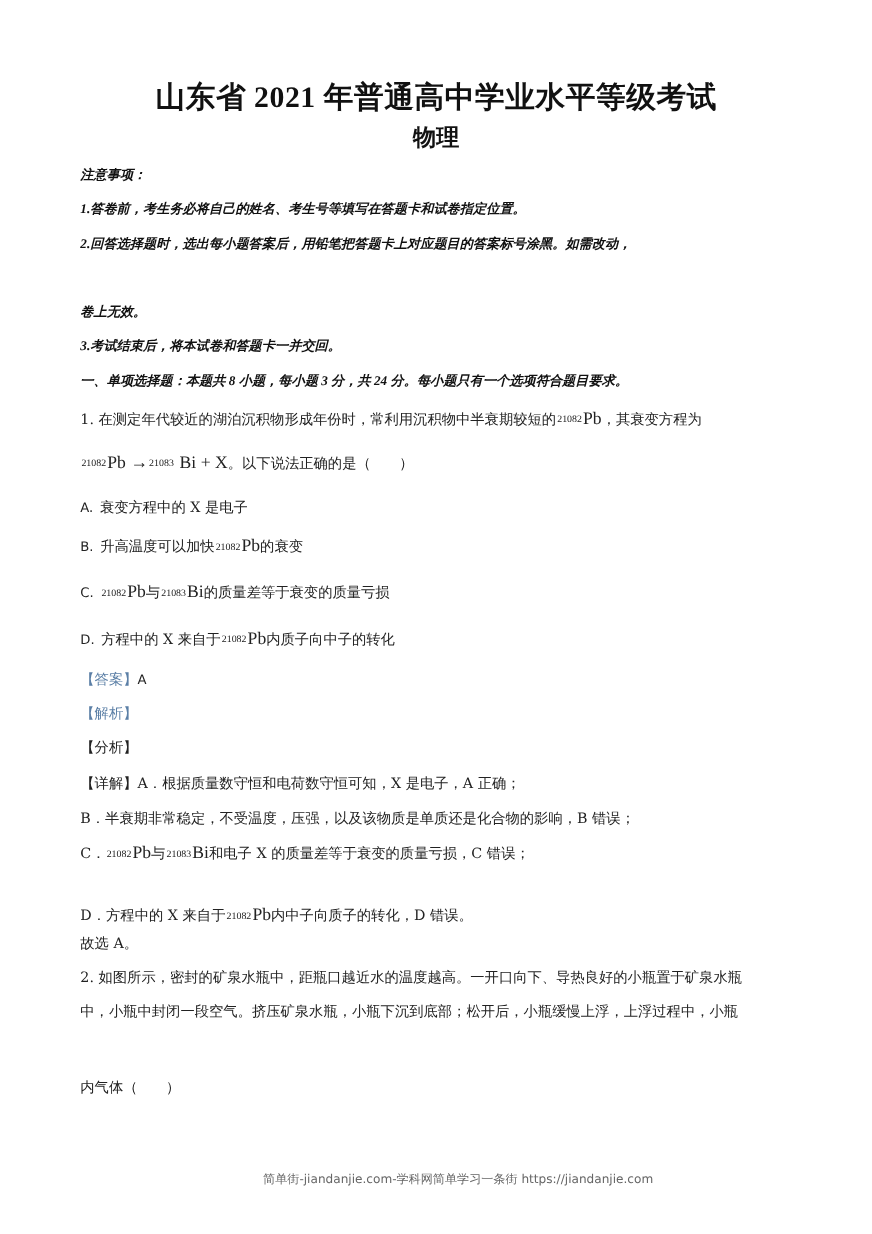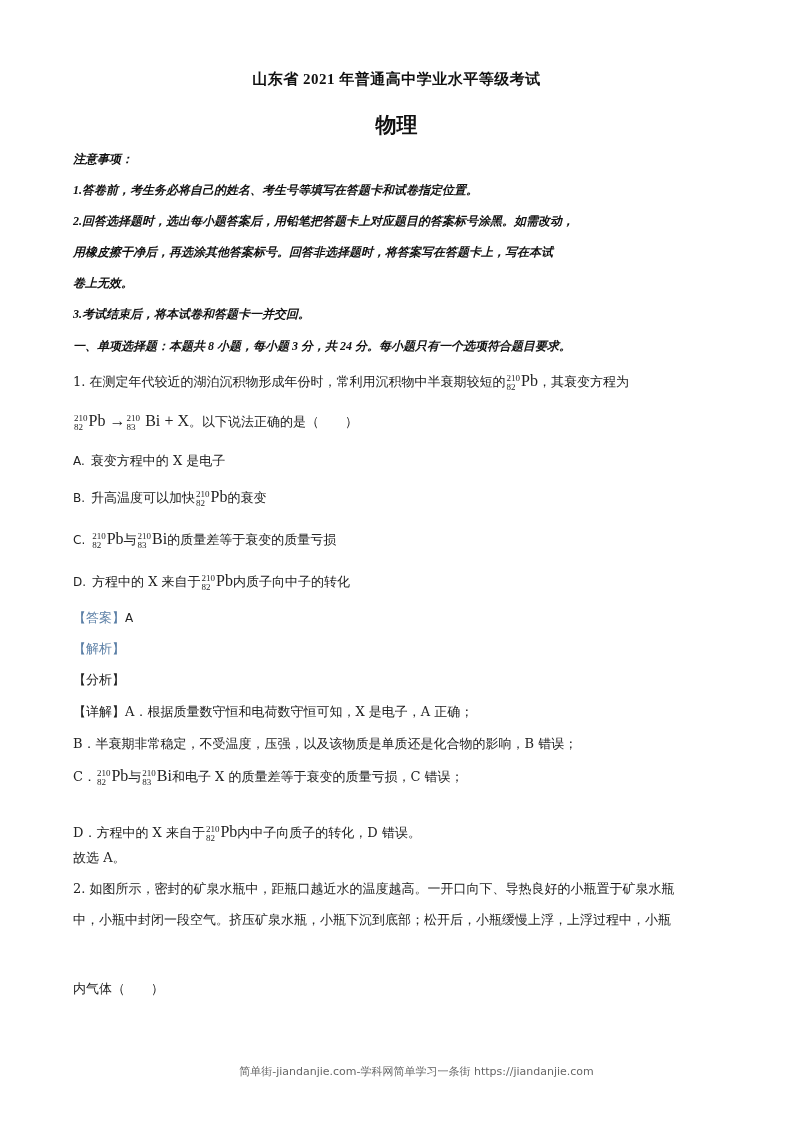--- a/index.html
+++ b/index.html
@@ -1,41 +1,40 @@
 <!DOCTYPE html>
 <html><head>
   <meta charset="utf-8">
   <style>
     html, body { margin: 0; padding: 0; background: #ffffff; }
     body { width: 793px; height: 1122px; position: relative; overflow: hidden; color: #111; font-family: "DejaVu Serif", serif; }
     .page { position: absolute; left: 0; top: 0; width: 793px; height: 1122px; }
     .title { position: absolute; left: 0; width: 793px; text-align: center; font-weight: bold; font-family: "Liberation Serif", "DejaVu Serif", serif; }
-    .t1 { top: 70px; font-size: 15px; letter-spacing: 0.5px; }
+    .t1 { top: 70px; font-size: 27px; letter-spacing: 0.5px; }
     .t2 { top: 111px; font-size: 21px; }
     .line { position: absolute; left: 73px; white-space: nowrap; }
     .bold { font-weight: bold; font-size: 12px; font-family: "Liberation Serif", "DejaVu Serif", serif; font-style: italic; }
     .normal { font-size: 13px; font-family: "DejaVu Serif", serif; color: #222; }
     .tag { color: #5b7fa6; }
-    .nuc { display: inline-flex; flex-direction: column; font-size: 9px; line-height: 9px; vertical-align: middle; text-align: left; margin: 0 1px; font-family: "Liberation Serif", serif; }
+    .nuc { display: inline-flex; font-size: 9px; line-height: 9px; vertical-align: middle; text-align: center; margin: 0 1px; font-family: "Liberation Serif", serif; }
     .sym { font-family: "Liberation Serif", serif; font-size: 16px; }
     .footer { position: absolute; top: 1064px; left: 0; width: 793px; text-align: center; font-size: 11px; color: #666; font-family: "DejaVu Sans", sans-serif; margin-left: 20px; }
     .opt-letter { font-family: "DejaVu Sans", sans-serif; font-size: 12px; margin-right: 6px; }
   </style>
 </head>
 <body>
 
 <div class="page">
 
   <div class="title t1">山东省 2021 年普通高中学业水平等级考试</div>
   <div class="title t2">物理</div>
 
   <div class="line bold" style="top:151px;">注意事项：</div>
   <div class="line bold" style="top:182px;">1.答卷前，考生务必将自己的姓名、考生号等填写在答题卡和试卷指定位置。</div>
   <div class="line bold" style="top:213px;">2.回答选择题时，选出每小题答案后，用铅笔把答题卡上对应题目的答案标号涂黑。如需改动，</div>
-  <div class="line bold" style="top:244px;">用橡皮擦干净后，再选涂其他答案标号。回答非选择题时，将答案写在答题卡上，写在本试</div>
   <div class="line bold" style="top:275px;">卷上无效。</div>
   <div class="line bold" style="top:306px;">3.考试结束后，将本试卷和答题卡一并交回。</div>
   <div class="line bold" style="top:338px;">一、单项选择题：本题共 8 小题，每小题 3 分，共 24 分。每小题只有一个选项符合题目要求。</div>
 
   <div class="line normal" style="top:372px;">
     <span>1. 在测定年代较近的湖泊沉积物形成年份时，常利用沉积物中半衰期较短的</span><span class="nuc">
         <span>210</span>
         <span>82</span>
       </span><span class="sym">Pb</span><span>，其衰变方程为</span>
   </div>

